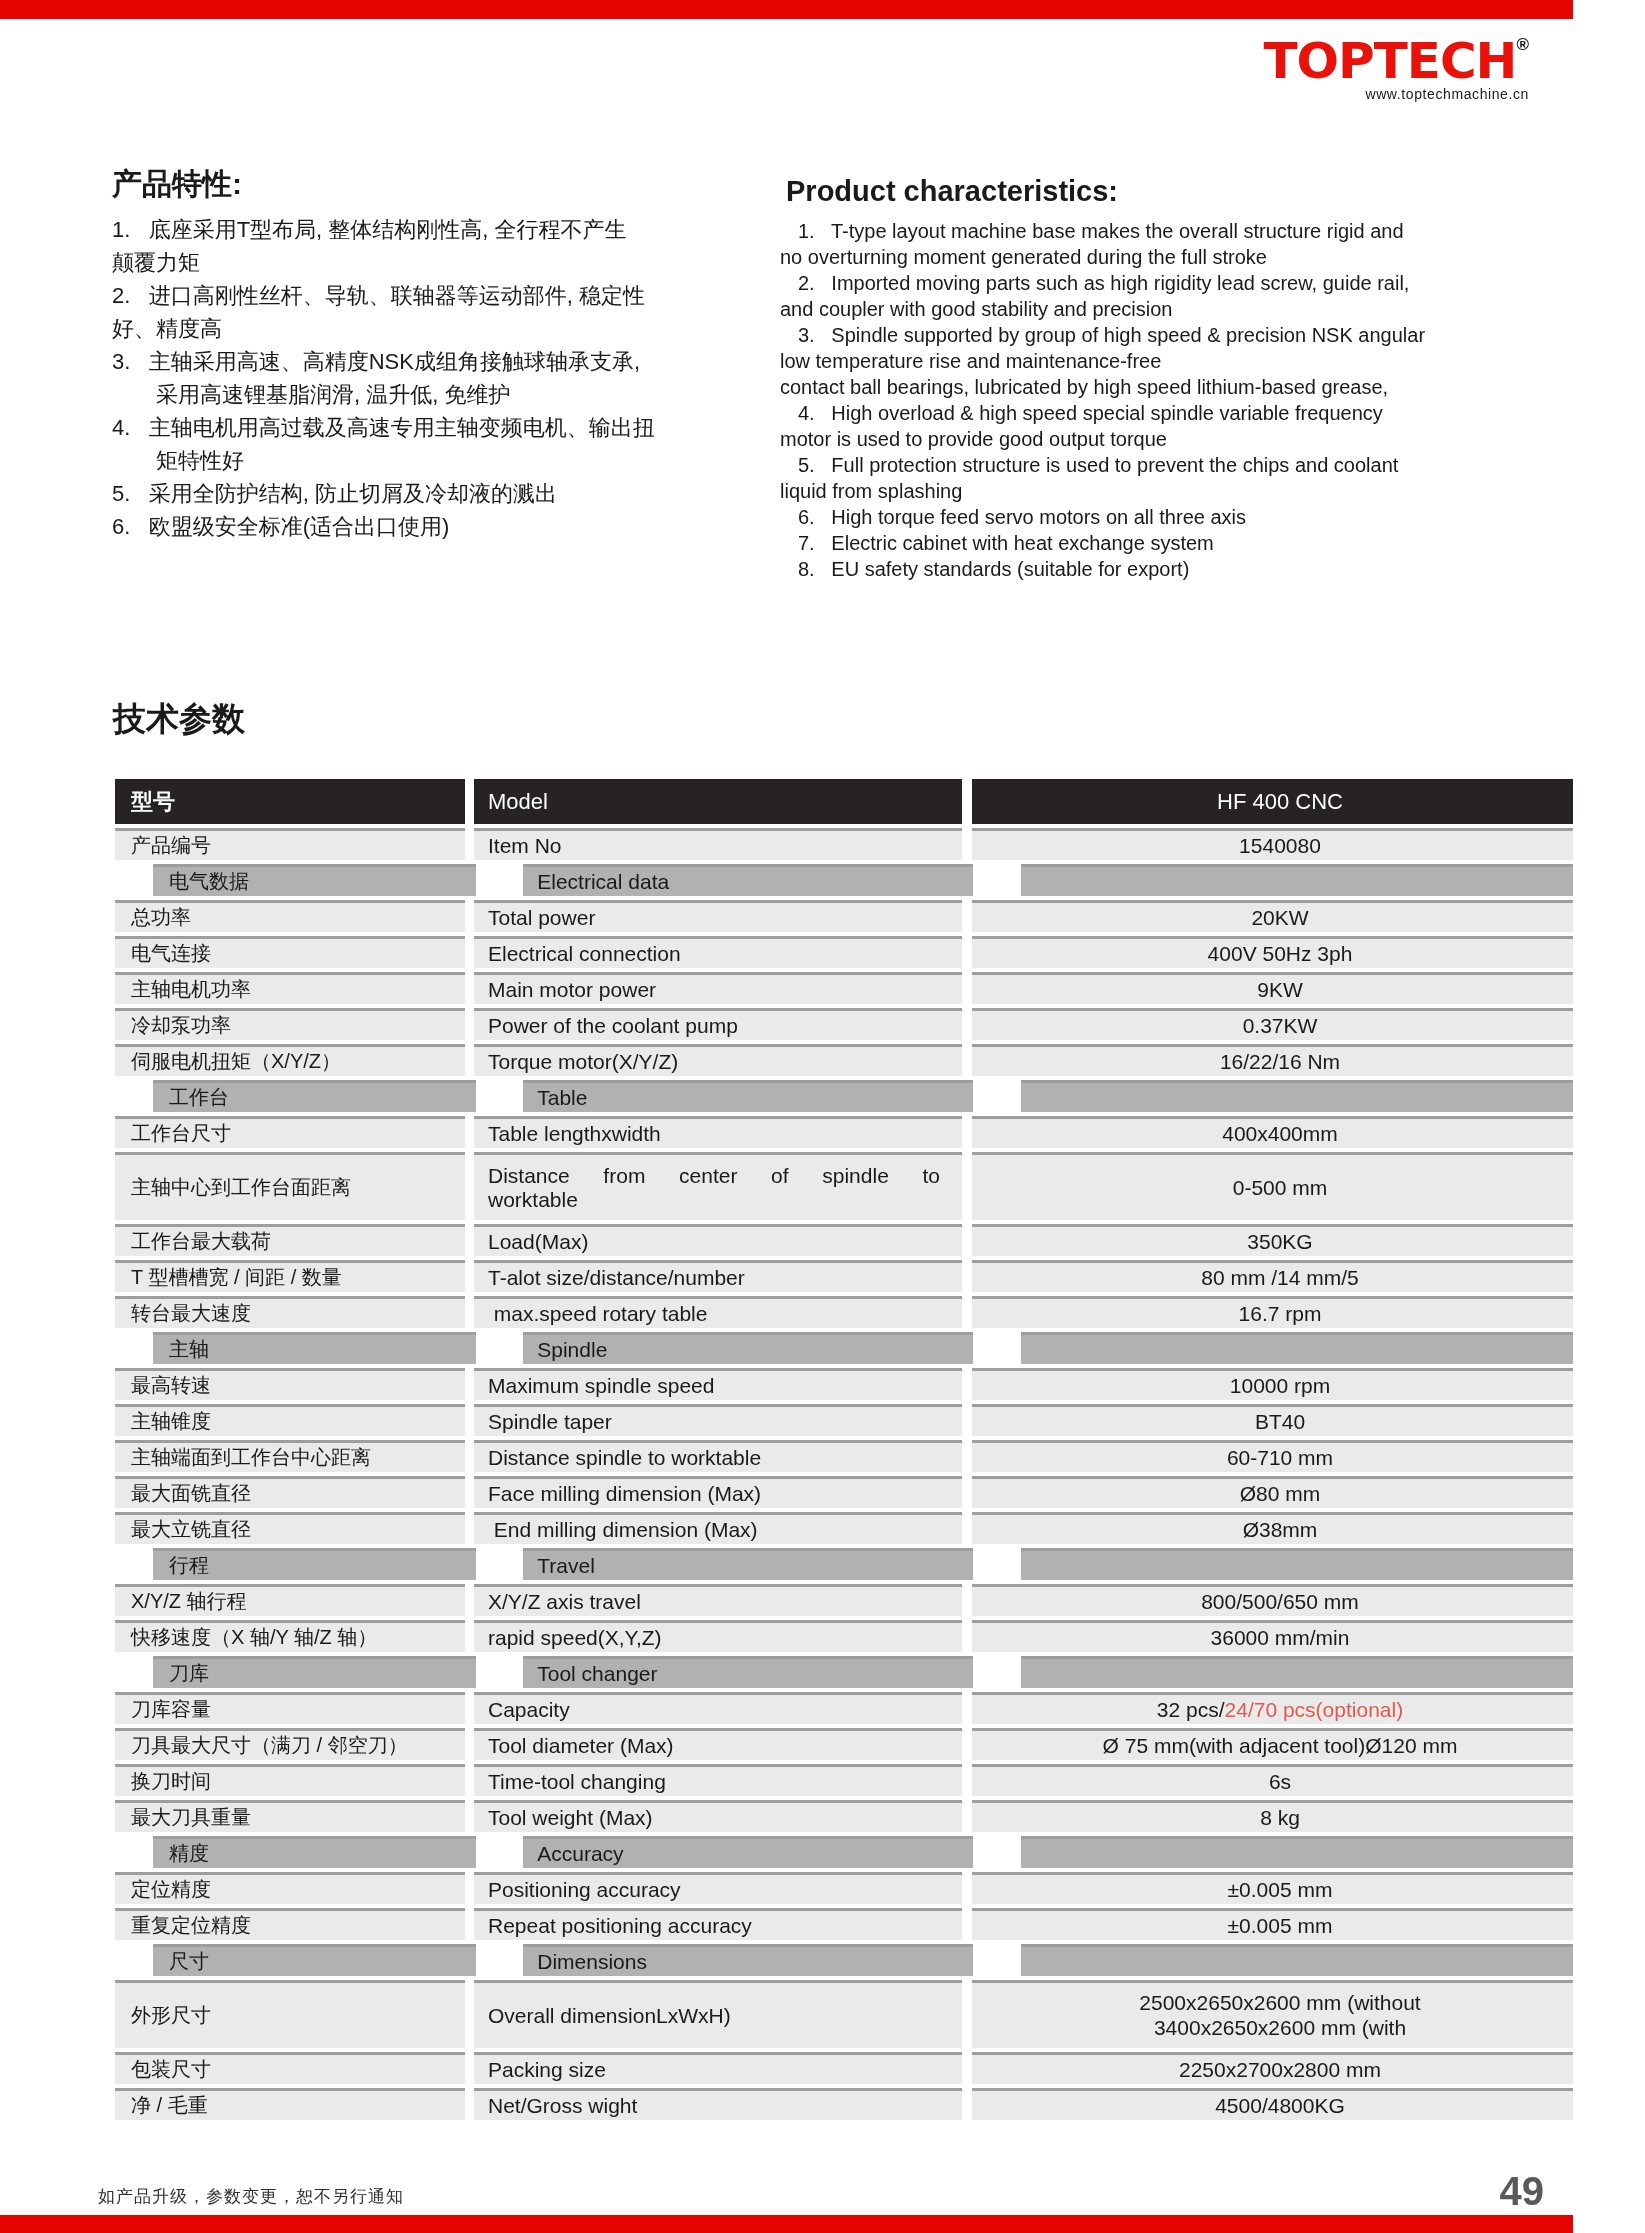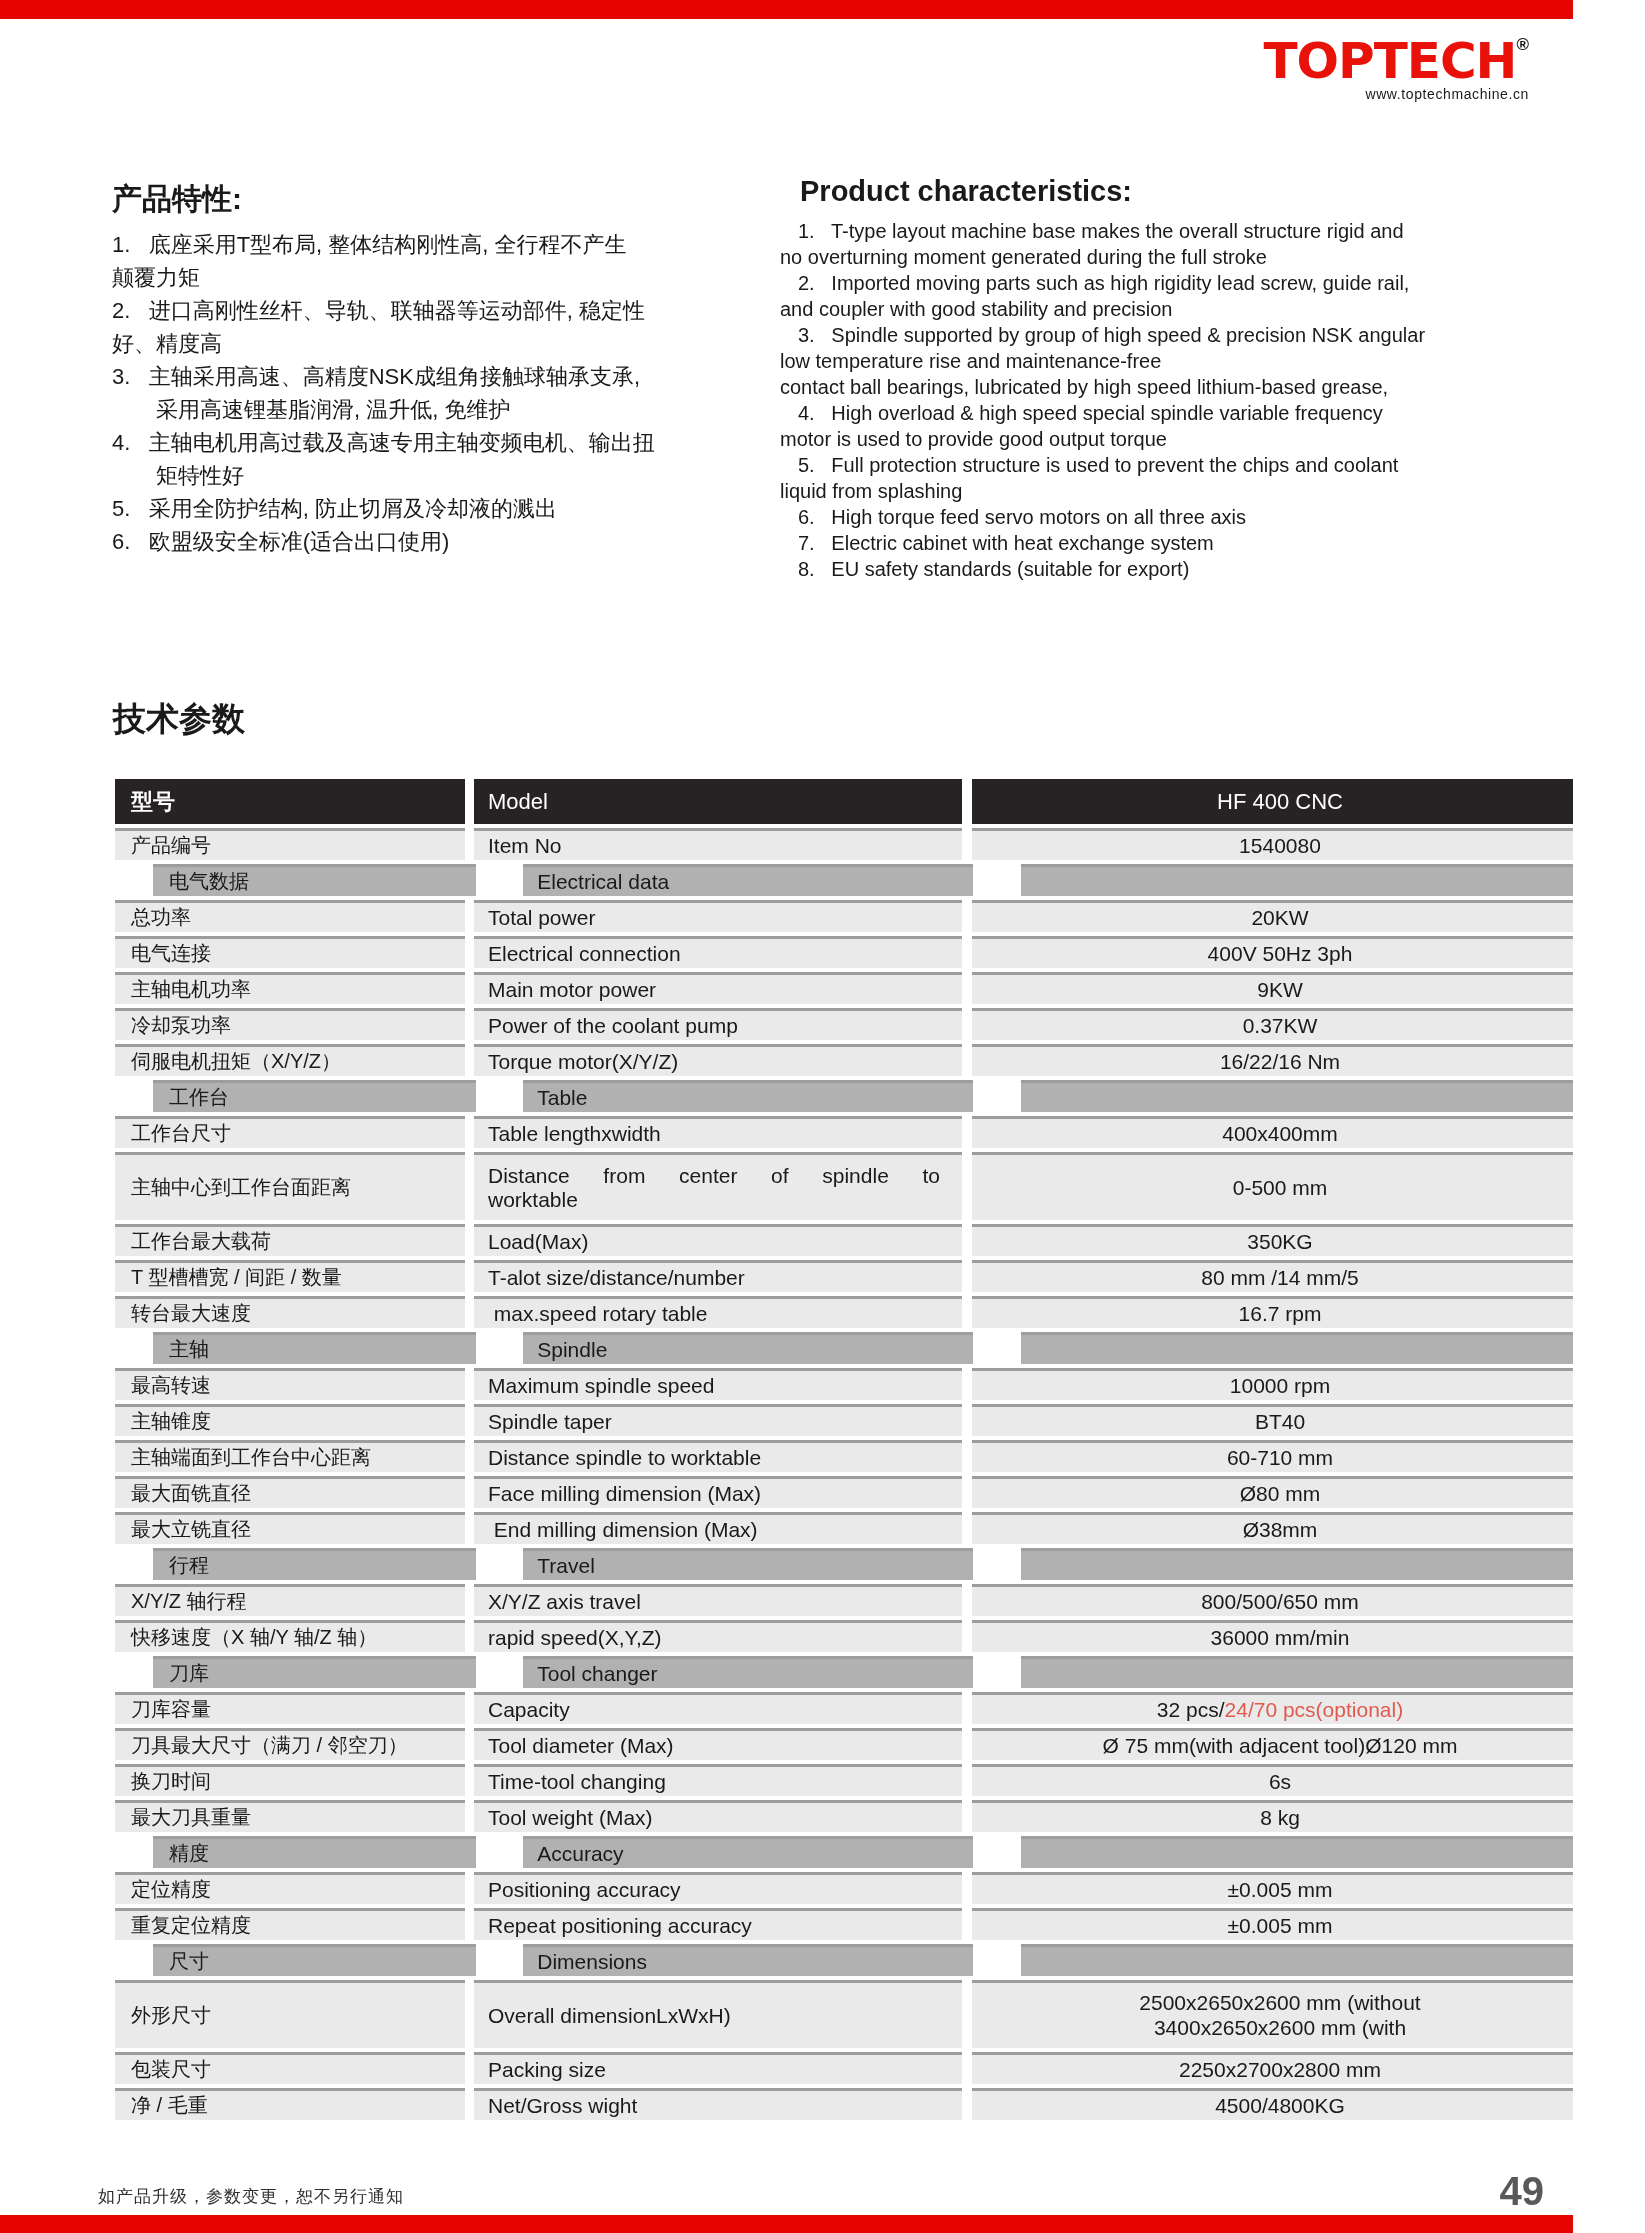--- a/index.html
+++ b/index.html
@@ -10,22 +10,22 @@
   .bottombar{position:absolute; left:0; bottom:0; width:100%; height:19px; background:var(--accent-red,#e60400);}
 
   .logo{position:absolute; top:34px; right:44px; text-align:right;}
   .logo-row{white-space:nowrap;}
   .logo-word{color:var(--logo-red,#e8120b); font-family:"DejaVu Sans", sans-serif; font-weight:bold; font-size:50px; line-height:54px; letter-spacing:-1px;}
   .logo-reg{color:#111; font-size:17px; font-weight:bold; vertical-align:28px;}
   .logo-url{font-size:14px; color:#1a1a1a; letter-spacing:0.6px; margin-top:-2px;}
 
   .features-cn{position:absolute; left:112px; top:167px; width:627px;}
   .features-en{position:absolute; left:780px; top:175px; width:796px;}
-  .features-cn h2{margin:15px 0 12px 0; font-size:30px; line-height:34px; font-weight:bold;}
-  .features-en h2{margin:0 0 10px 14px; font-size:29px; line-height:33px; font-weight:bold; padding-left:6px;}
+  .features-cn h2{margin:0 0 12px 0; font-size:30px; line-height:34px; font-weight:bold;}
+  .features-en h2{margin:0 0 10px 0; font-size:29px; line-height:33px; font-weight:bold; padding-left:6px;}
   .features-cn .line{font-size:22px; line-height:33px; white-space:pre;}
   .features-cn .line.ind{padding-left:44px;}
   .features-en .line{font-size:20px; line-height:26px; white-space:pre;}
   .features-en .line.ind{padding-left:18px;}
 
   .spec-title{position:absolute; left:113px; top:697px; margin:0; font-size:33px; font-weight:bold;}
 
   .spec-table{position:absolute; left:115px; top:779px; width:1473px;}
   .t-row{display:flex; margin-top:4px;border-radius:15px;}
   .t-row.t-head{margin-top:0;}

